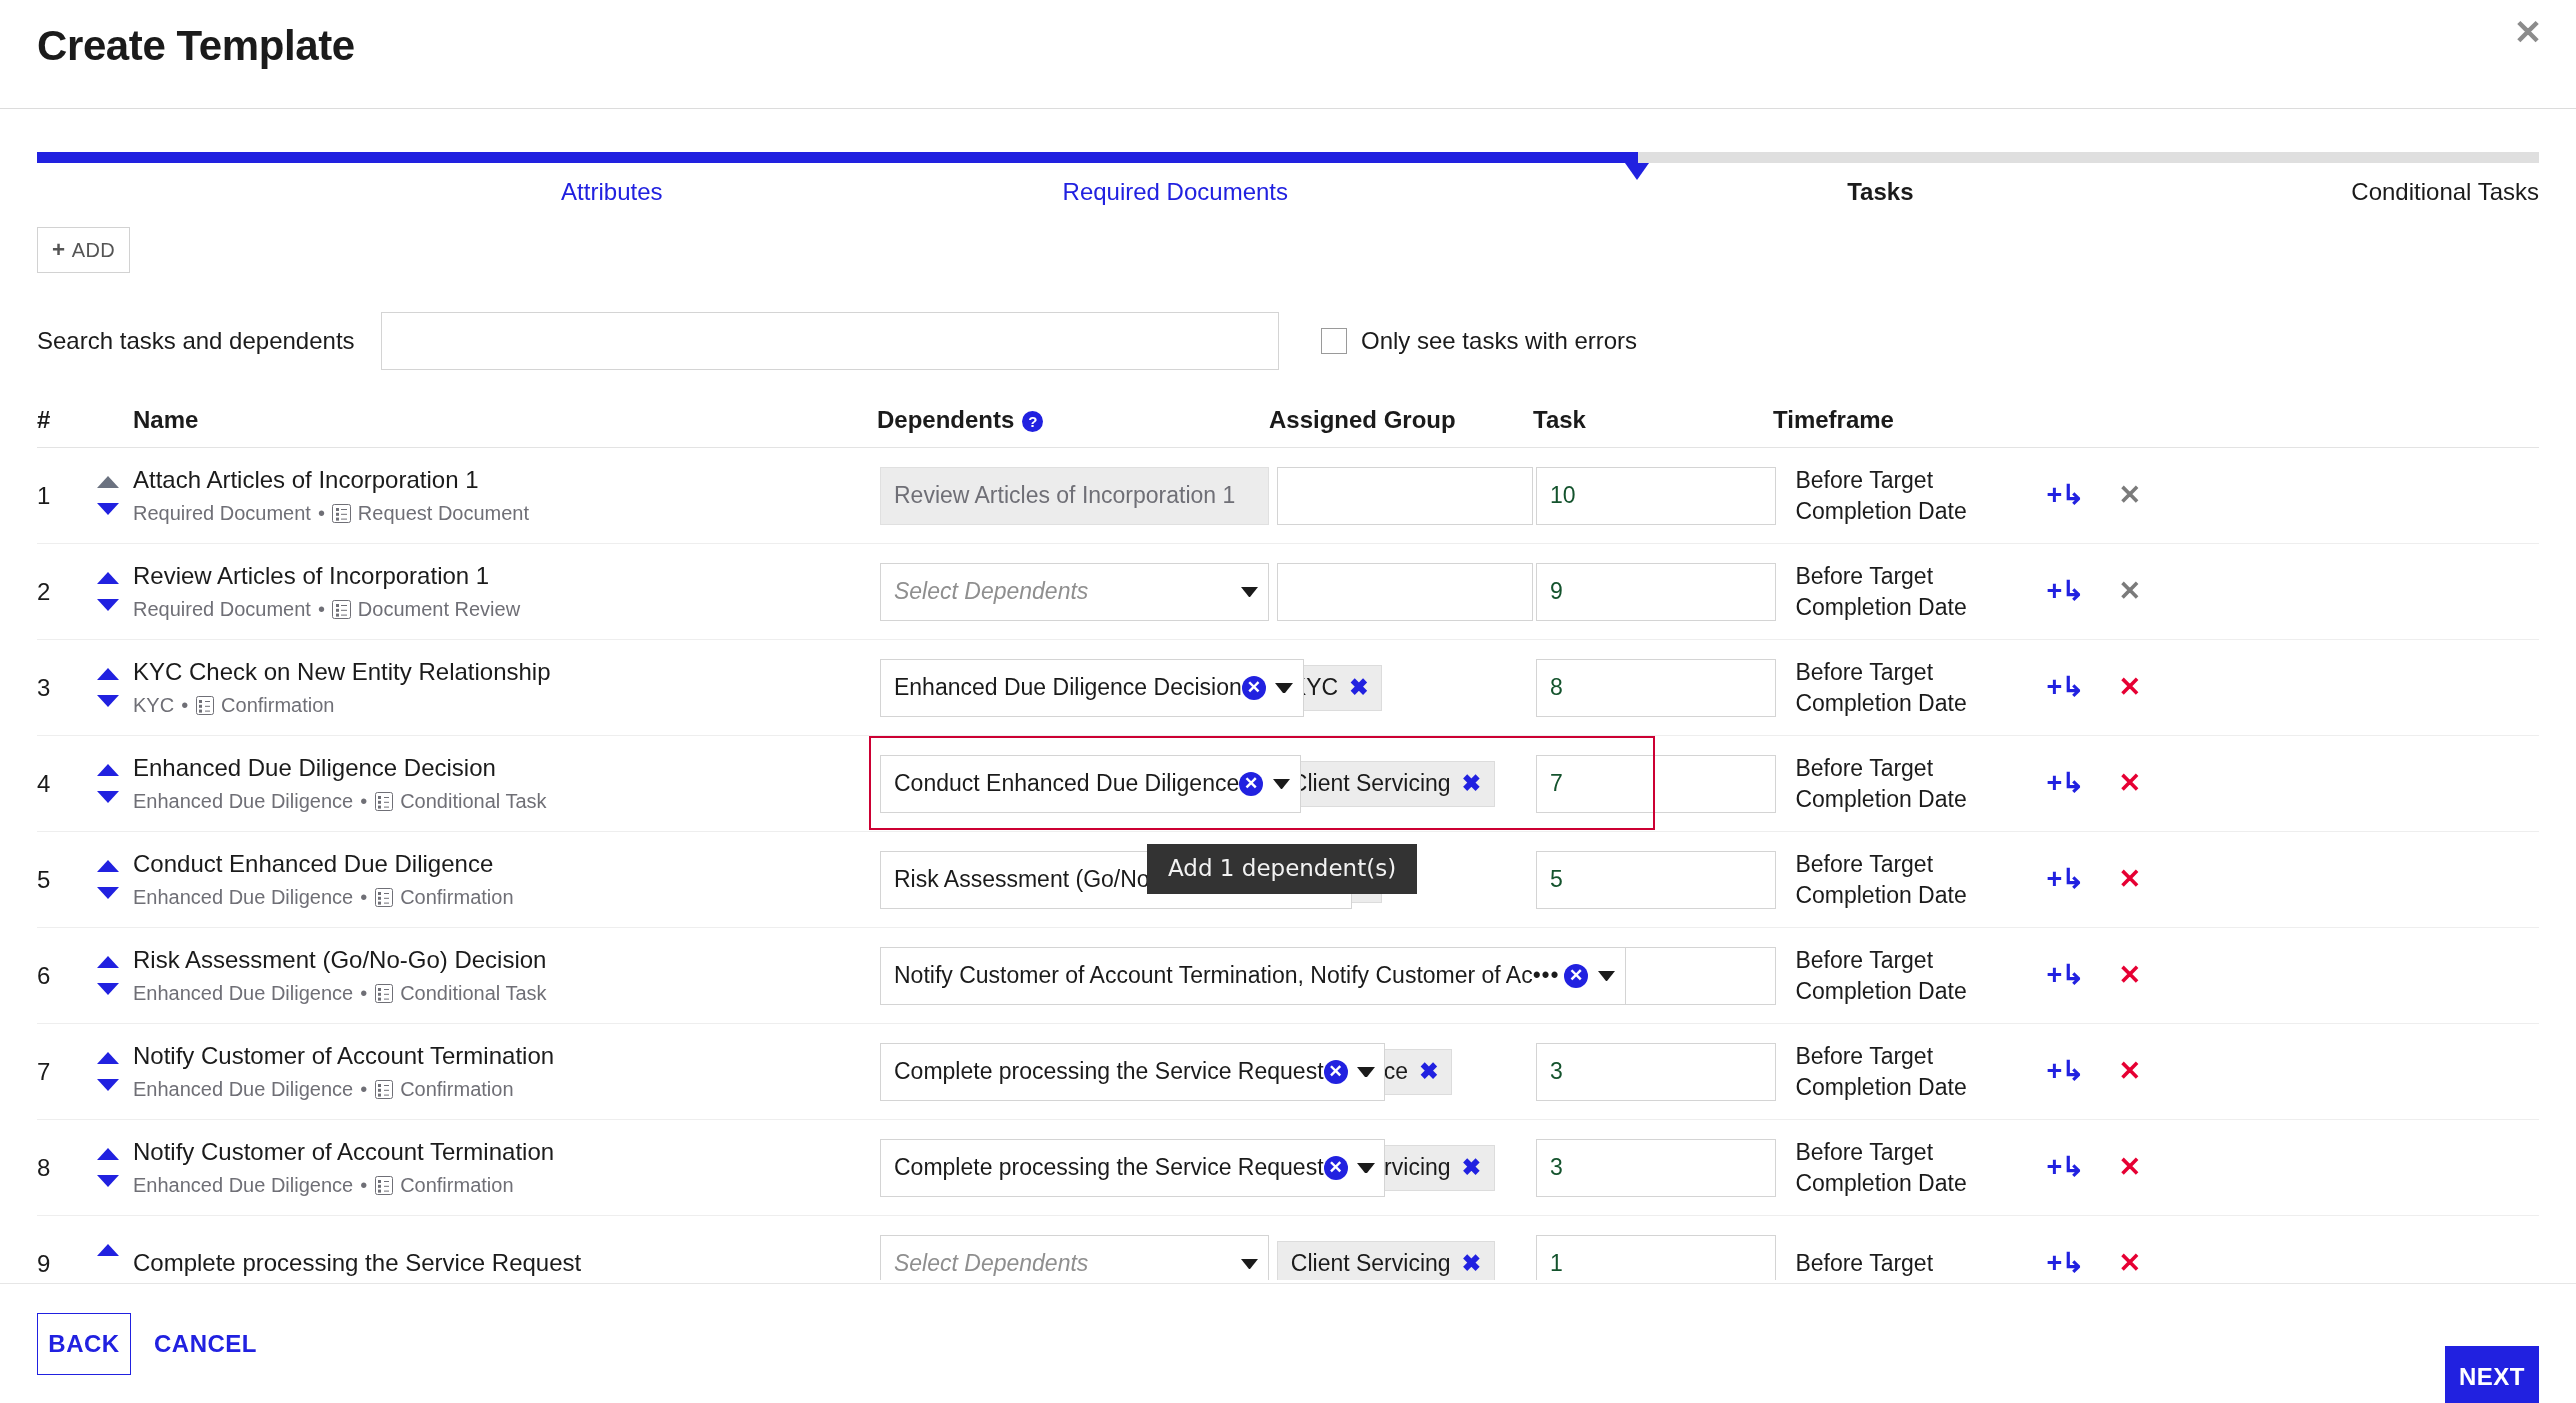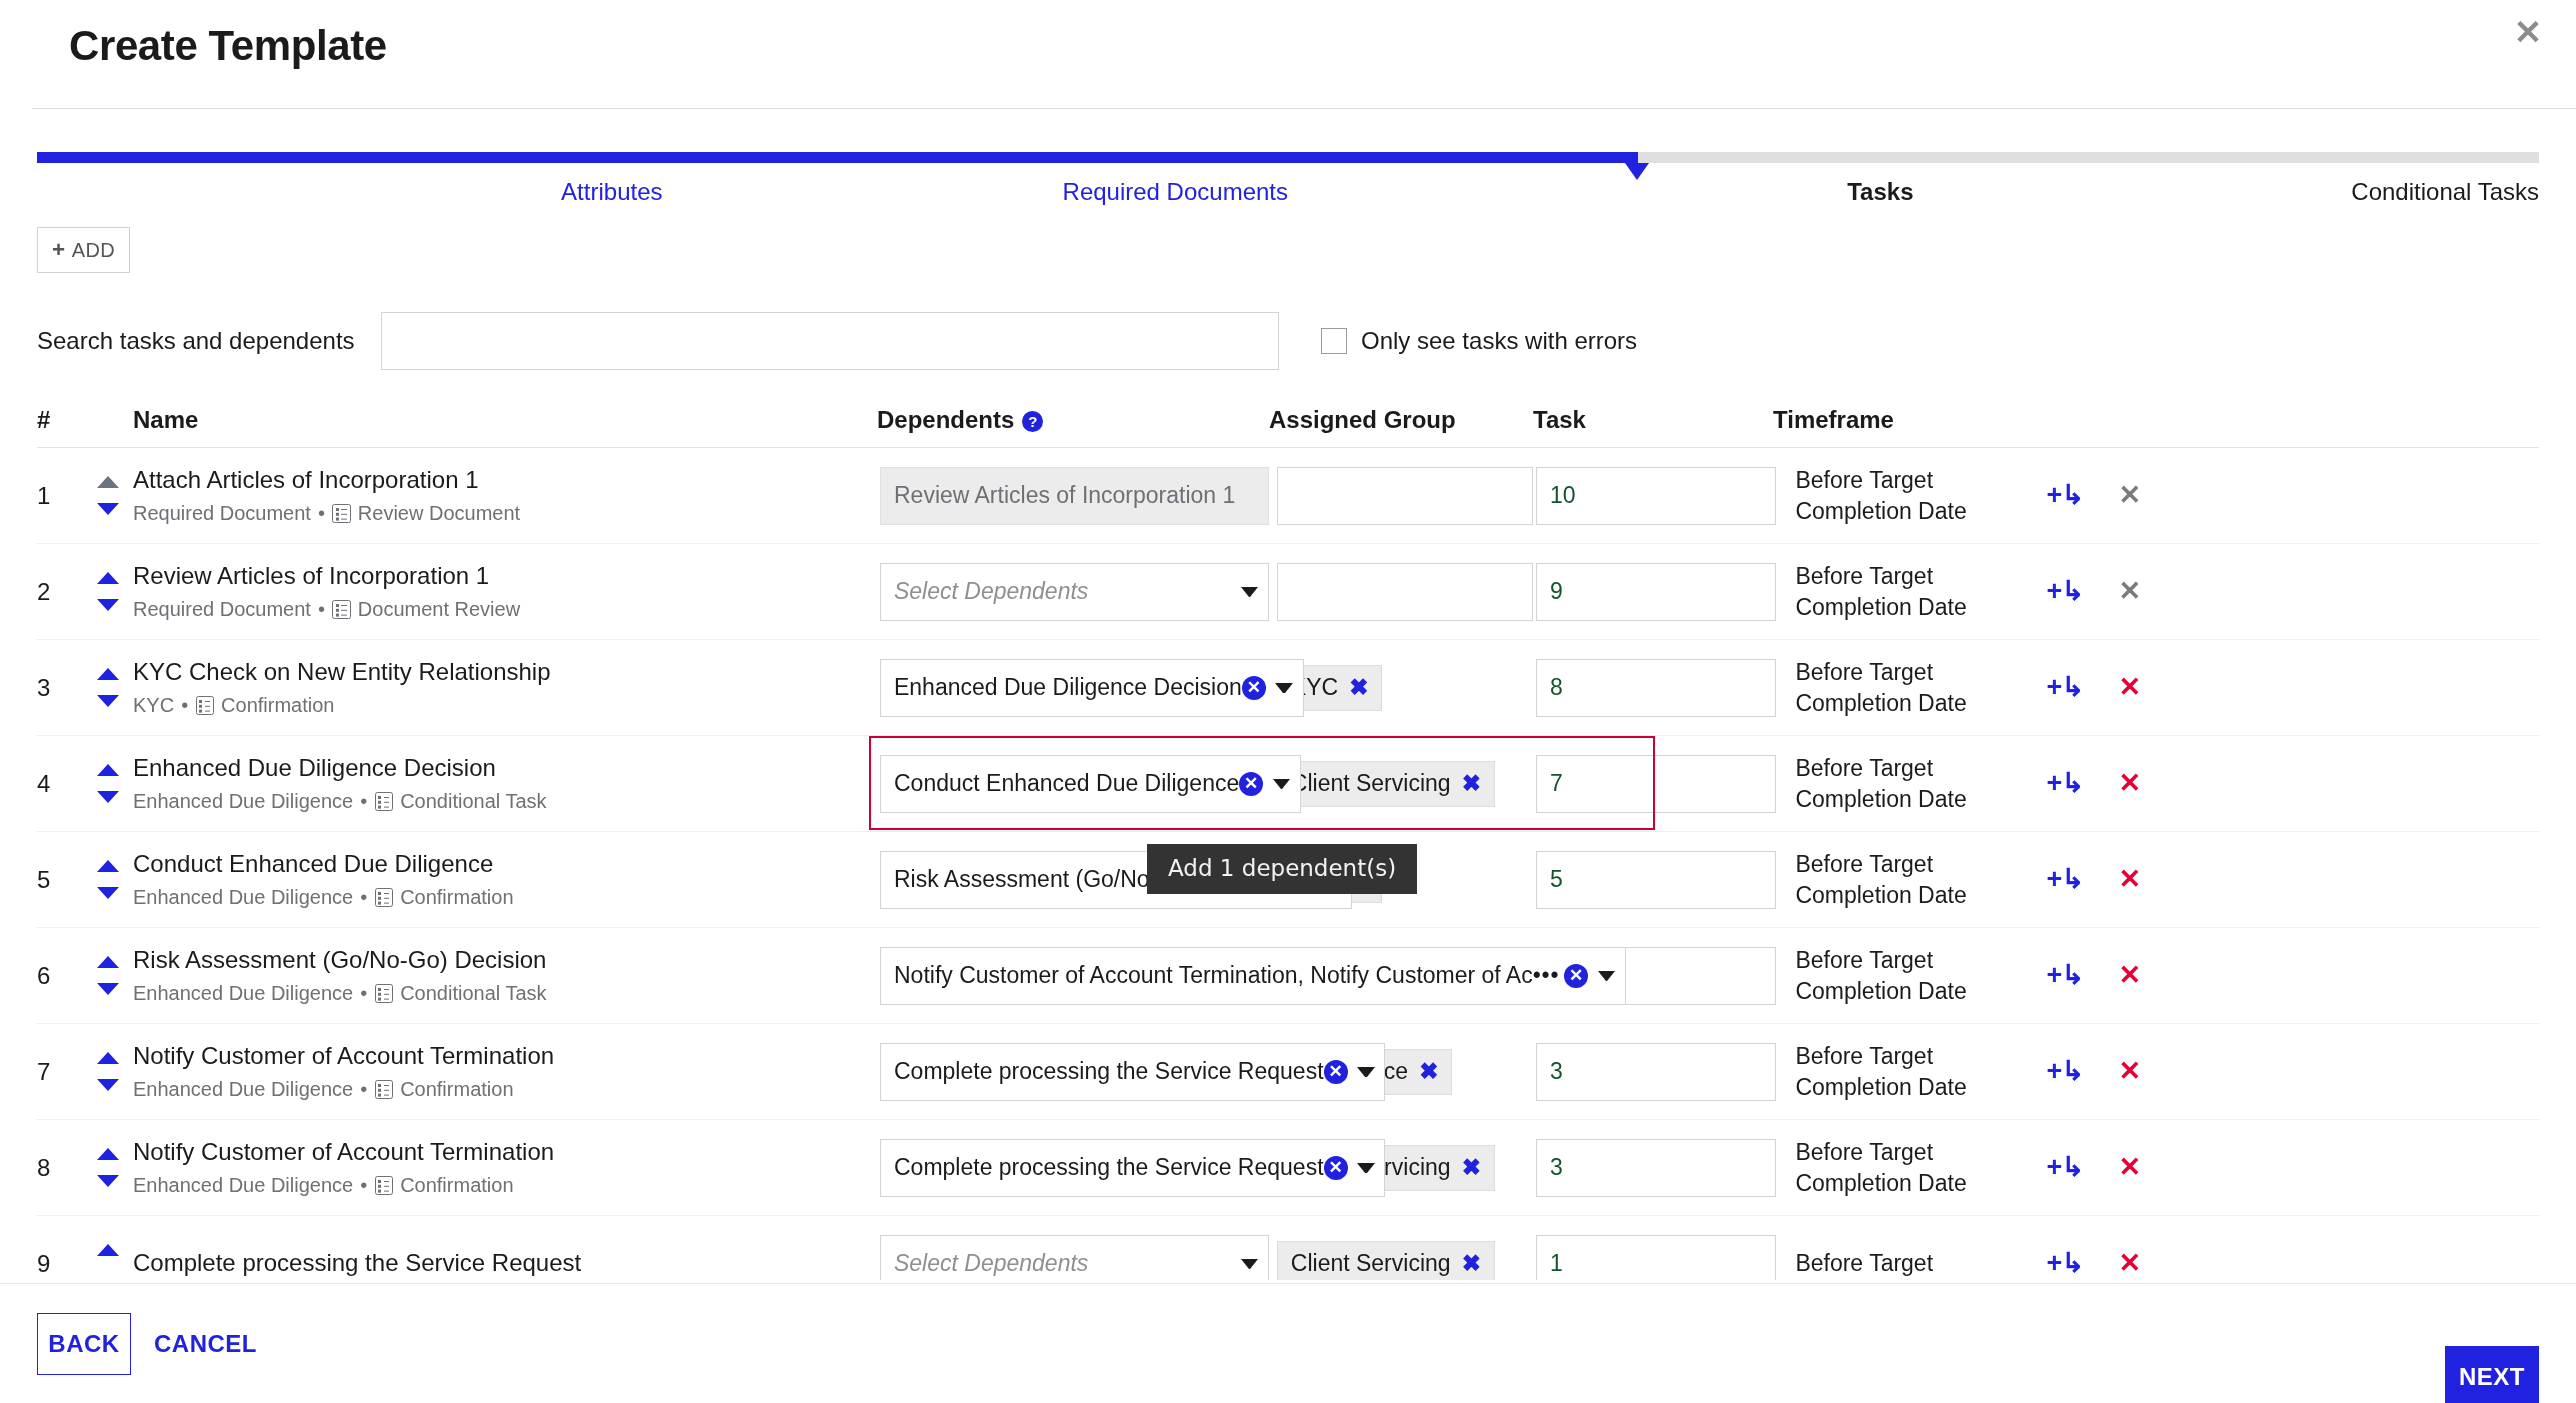--- a/index.html
+++ b/index.html
@@ -9,21 +9,20 @@
     font-family: "Liberation Sans", sans-serif;
     overflow: hidden;
   }
   #app { position: relative; width: 2576px; height: 1403px; background:#fff; }
 
   
   .modal-header {
     position: relative;
     height: 109px;
     border-bottom: 1.6px solid #dcdcdc;
-    margin-left: 32px;
   }
   .modal-title {
     position: absolute;
     left: 37px; top: 22.4px;
     font-size: 42px;
     font-weight: bold;
     color: #1b1b1b;
     letter-spacing: -0.4px;
   }
   .close-btn {
@@ -488,21 +487,21 @@
           <div class="cell-arrows">
             <div class="arrow up disabled"></div>
             <div class="arrow down"></div>
           </div>
           <div class="cell-name">
             <div class="task-title">Attach Articles of Incorporation 1</div>
             <div class="task-sub">
               <span>Required Document</span>
               <span class="sub-dot">•</span>
               <span class="list-icon"></span>
-              <span>Review Document</span>
+              <span>Request Document</span>
             </div>
           </div>
           <div class="cell-dep">
             <div class="dep-box readonly">
               <div class="dep-text muted">Review Articles of Incorporation 1</div>
             </div>
           </div>
           <div class="cell-group">
             <div class="group-empty-box"></div>
           </div>

